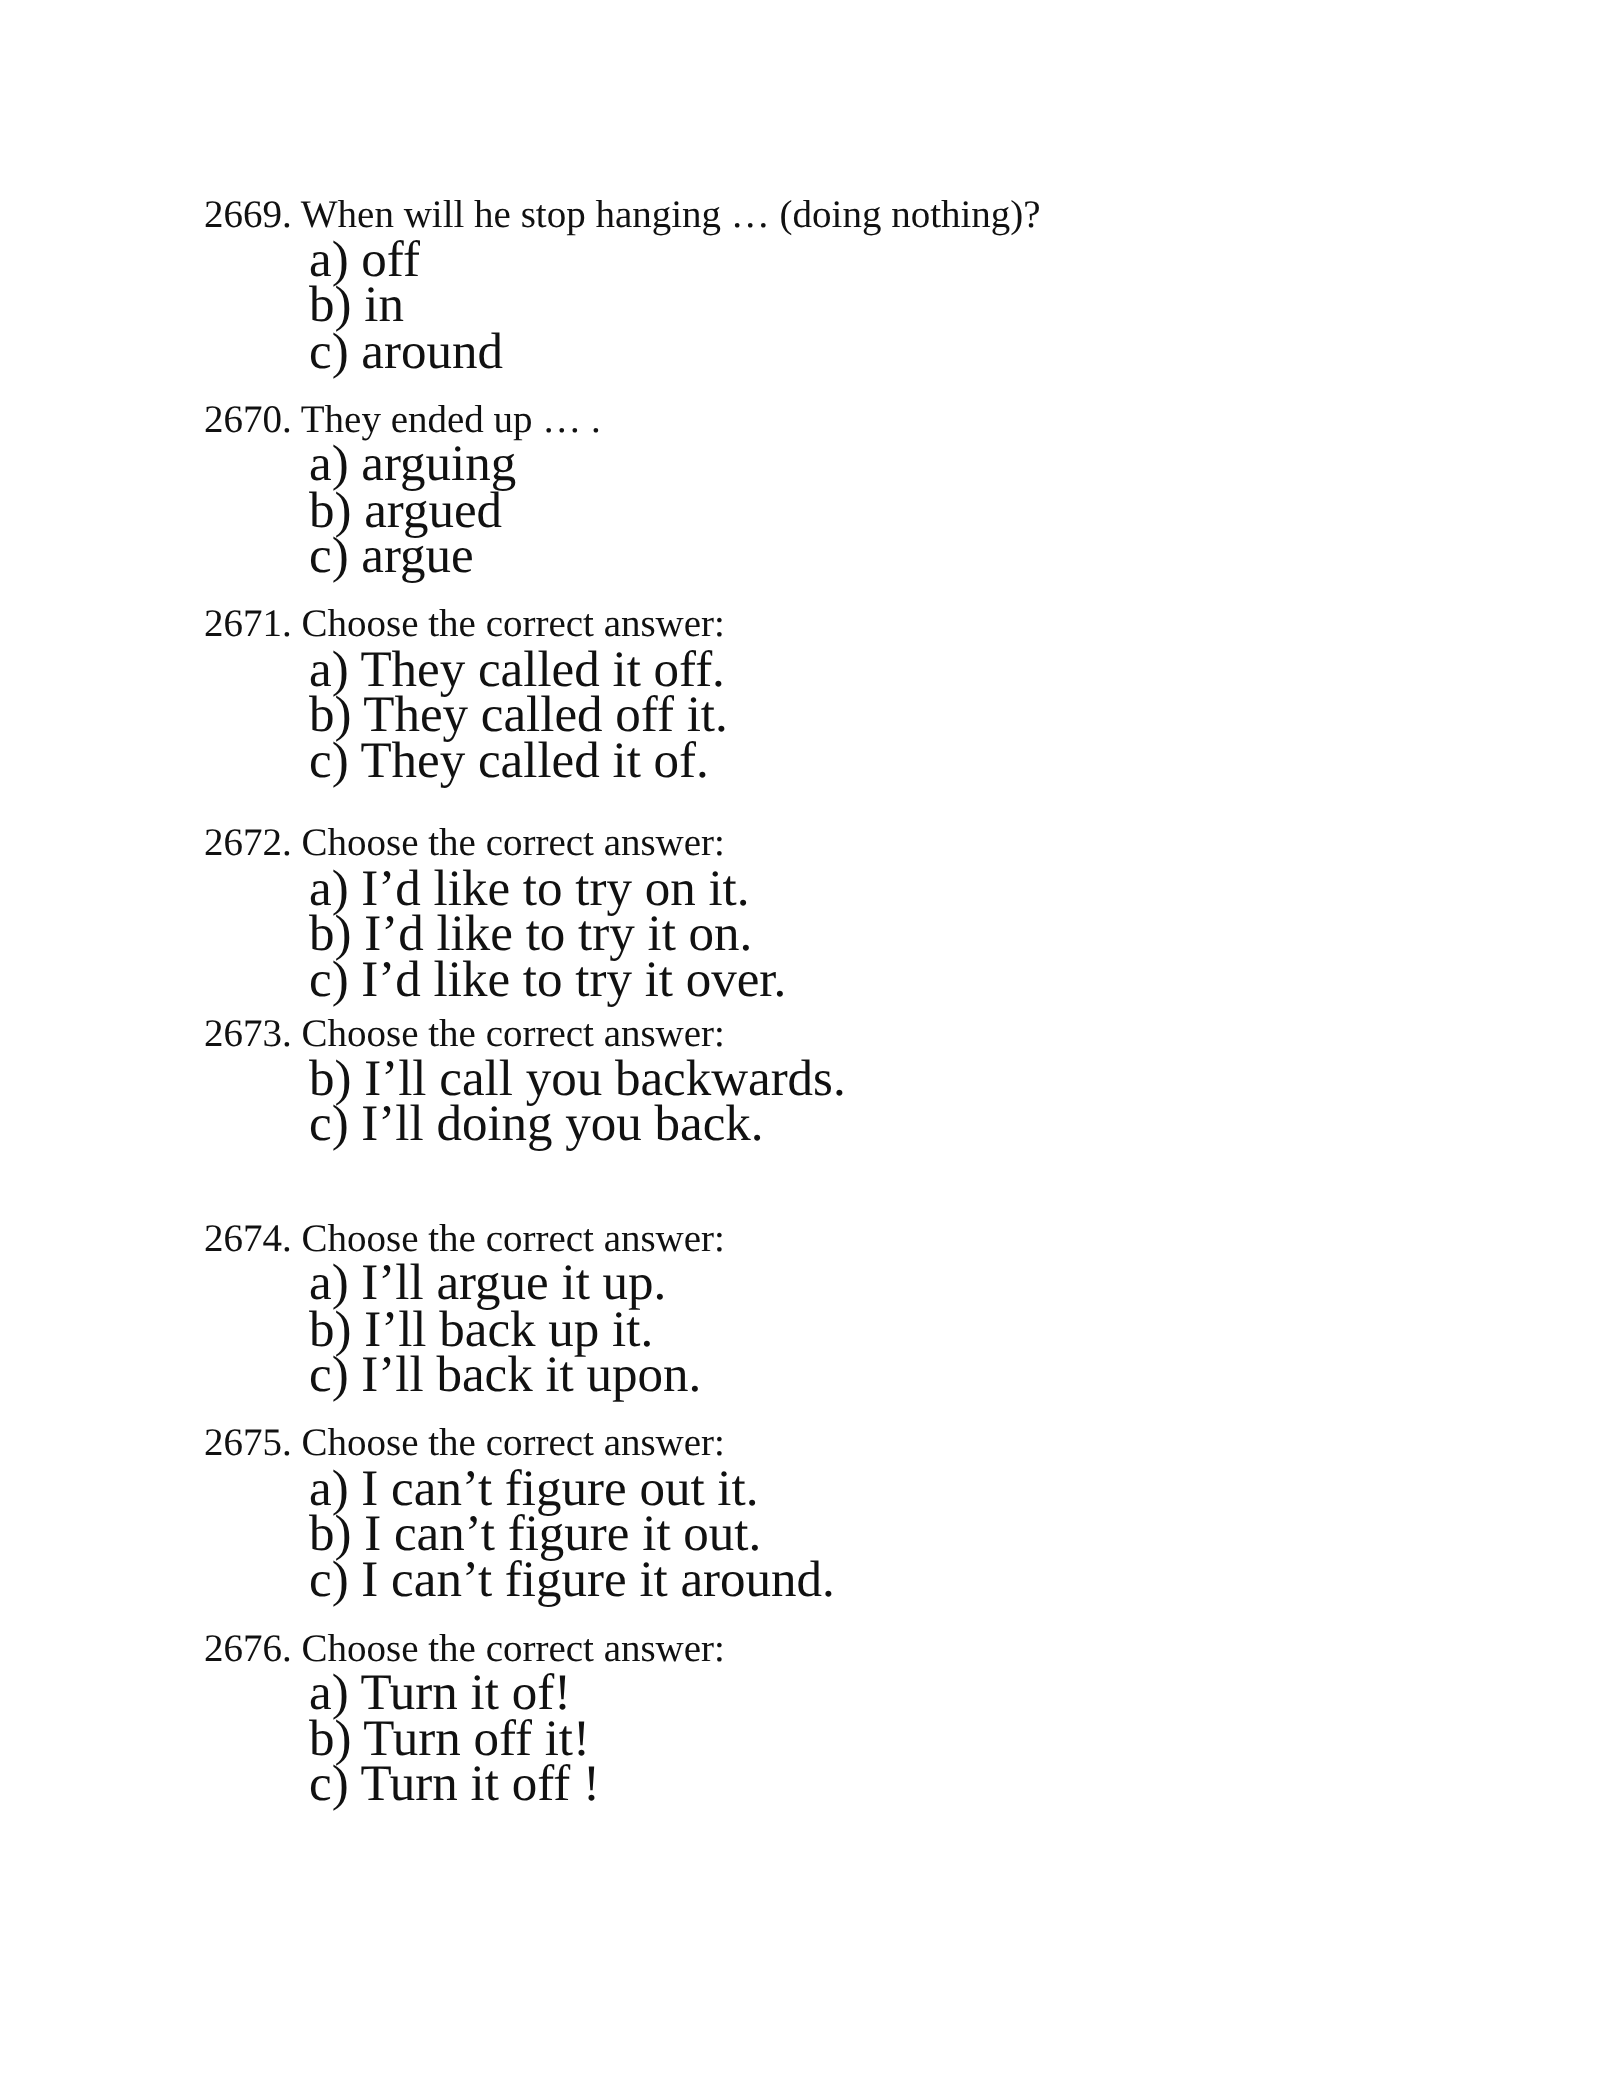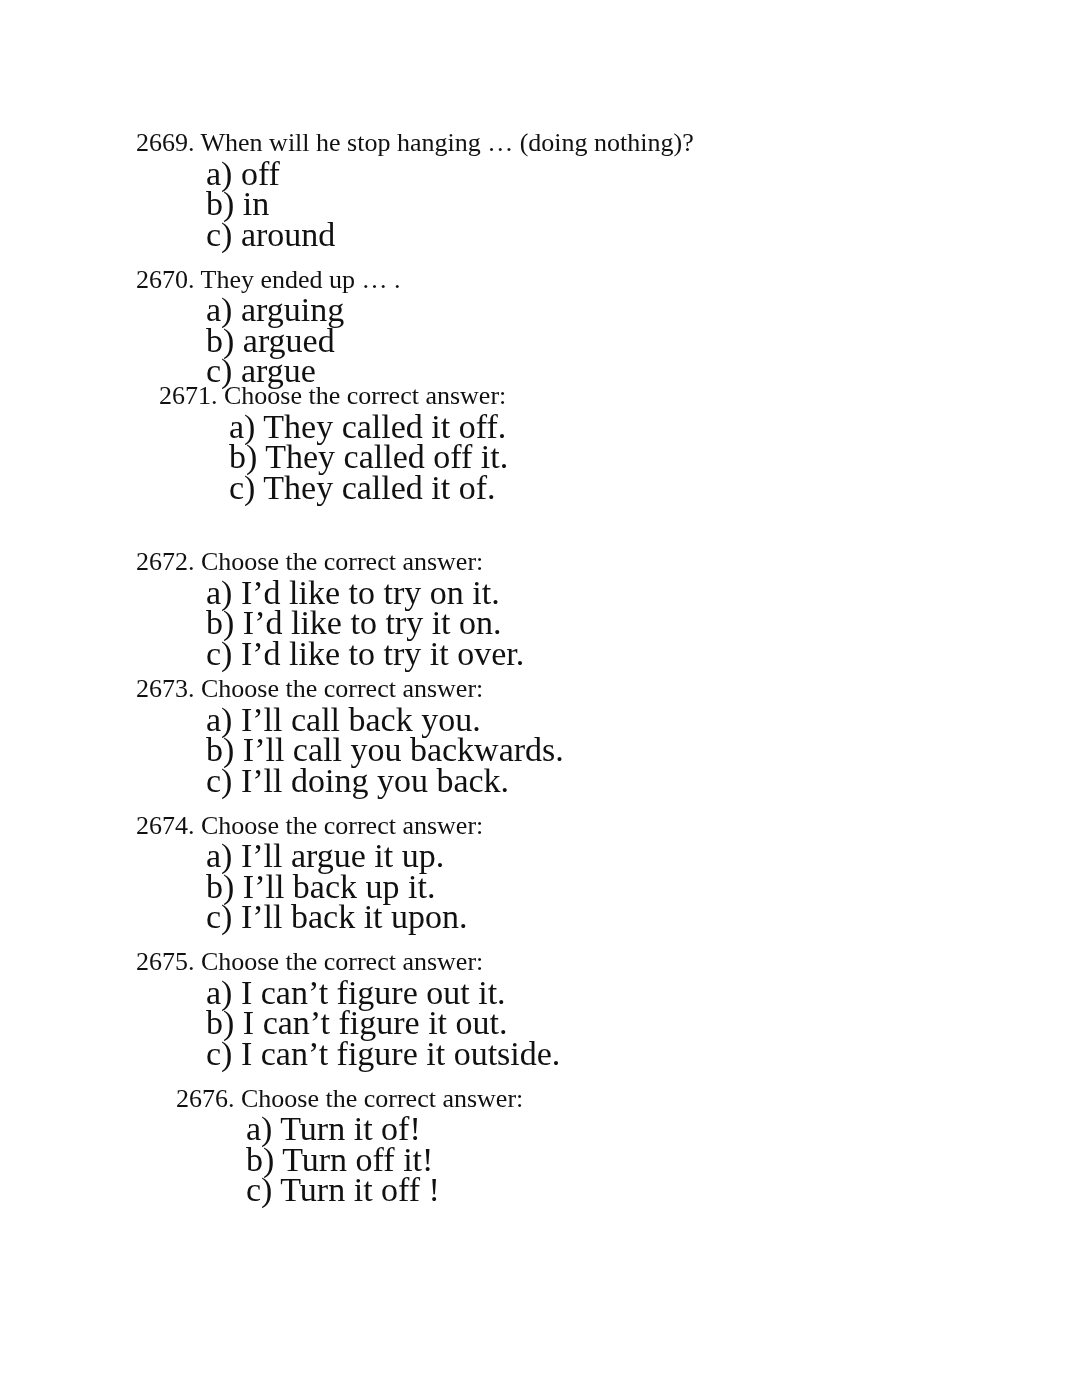--- a/index.html
+++ b/index.html
@@ -62,66 +62,65 @@
 
   <div class="question" style="top:264.5px;">
     <div class="q-stem"><span>2670.</span> <span>They ended up … .</span></div>
     <ul class="q-options">
       <li class="q-option">a) arguing</li>
       <li class="q-option">b) argued</li>
       <li class="q-option">c) argue</li>
     </ul>
   </div>
 
-  <div class="question" style="top:381px;margin-left:23px;">
+  <div class="question" style="top:401px;">
     <div class="q-stem"><span>2671.</span> <span>Choose the correct answer:</span></div>
     <ul class="q-options">
       <li class="q-option">a) They called it off.</li>
       <li class="q-option">b) They called off it.</li>
       <li class="q-option">c) They called it of.</li>
     </ul>
   </div>
 
   <div class="question" style="top:547px;">
     <div class="q-stem"><span>2672.</span> <span>Choose the correct answer:</span></div>
     <ul class="q-options">
       <li class="q-option">a) I’d like to try on it.</li>
       <li class="q-option">b) I’d like to try it on.</li>
       <li class="q-option">c) I’d like to try it over.</li>
     </ul>
   </div>
 
   <div class="question" style="top:674px;">
     <div class="q-stem"><span>2673.</span> <span>Choose the correct answer:</span></div>
     <ul class="q-options">
-      <li class="q-option">a) I’ll call back you.</li>
       <li class="q-option">b) I’ll call you backwards.</li>
       <li class="q-option">c) I’ll doing you back.</li>
     </ul>
   </div>
 
   <div class="question" style="top:810.5px;">
     <div class="q-stem"><span>2674.</span> <span>Choose the correct answer:</span></div>
     <ul class="q-options">
       <li class="q-option">a) I’ll argue it up.</li>
       <li class="q-option">b) I’ll back up it.</li>
       <li class="q-option">c) I’ll back it upon.</li>
     </ul>
   </div>
 
   <div class="question" style="top:947px;">
     <div class="q-stem"><span>2675.</span> <span>Choose the correct answer:</span></div>
     <ul class="q-options">
       <li class="q-option">a) I can’t figure out it.</li>
       <li class="q-option">b) I can’t figure it out.</li>
-      <li class="q-option">c) I can’t figure it outside.</li>
+      <li class="q-option">c) I can’t figure it around.</li>
     </ul>
   </div>
 
-  <div class="question" style="top:1083.5px;margin-left:40px;">
+  <div class="question" style="top:1083.5px;">
     <div class="q-stem"><span>2676.</span> <span>Choose the correct answer:</span></div>
     <ul class="q-options">
       <li class="q-option">a) Turn it of!</li>
       <li class="q-option">b) Turn off it!</li>
       <li class="q-option">c) Turn it off !</li>
     </ul>
   </div>
 
 </div>
 

